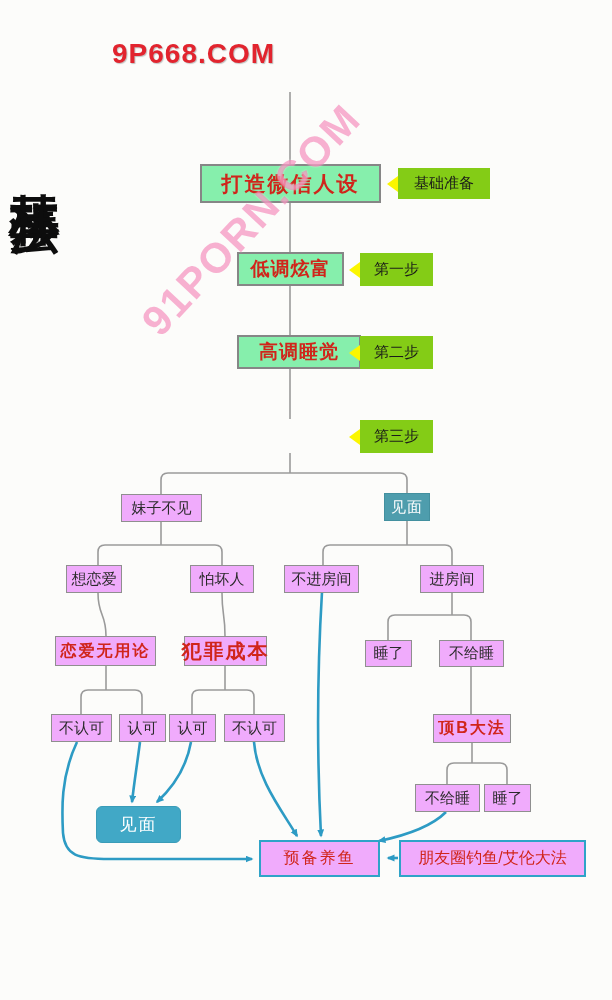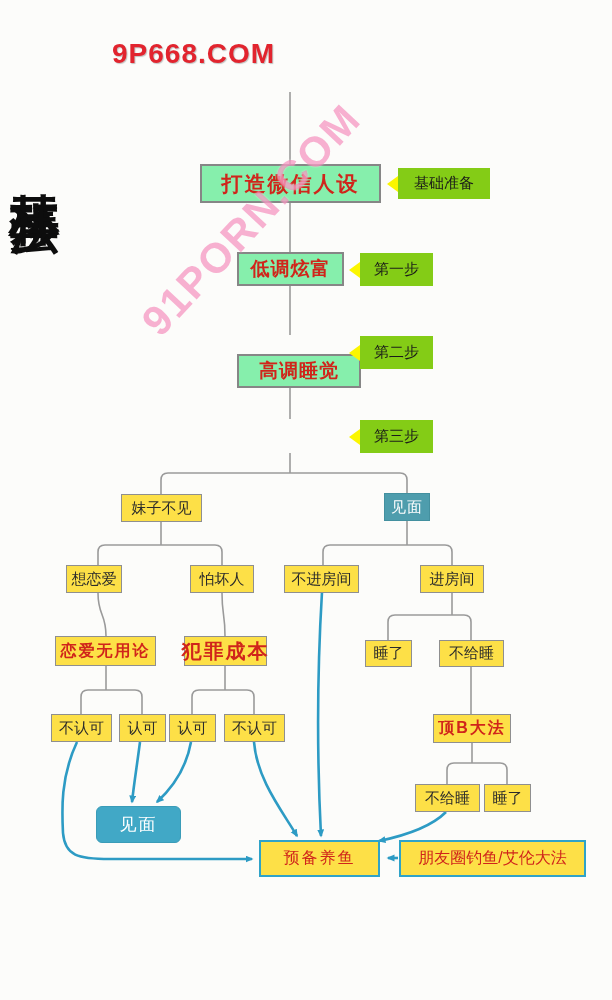--- a/index.html
+++ b/index.html
@@ -4,32 +4,32 @@
 <style>
   html,body{margin:0;padding:0;}
   body{background:#e8e8e8;font-family:"Liberation Sans","DejaVu Sans",sans-serif;}
   #canvas{position:relative;width:612px;height:1000px;background:#fcfcfa;overflow:hidden;margin:0 auto;}
 
   
   #wires{position:absolute;left:0;top:0;width:612px;height:1000px;z-index:1;}
 
   
   .node{position:absolute;z-index:2;display:flex;align-items:center;justify-content:center;
-        background:#fde047;border:1.5px solid #8f8f8f;box-sizing:border-box;
+        background:#f0abfc;border:1.5px solid #8f8f8f;box-sizing:border-box;
         font-size:15px;color:#2b2b2b;white-space:nowrap;}
   .red{color:#d0251b;font-weight:bold;letter-spacing:2px;}
   .teal-fill{background:#4e9dad;border:1px solid #43909f;color:#fff;letter-spacing:1px;}
 
   
   .step{position:absolute;z-index:2;display:flex;align-items:center;justify-content:center;
         background:#86efac;border:2px solid #868686;box-sizing:border-box;
         color:#d0251b;font-weight:bold;white-space:nowrap;}
   #s-prep{left:200px;top:164px;width:181px;height:39px;font-size:21px;letter-spacing:2px;}
   #s-one {left:237px;top:252px;width:107px;height:34px;font-size:19px;letter-spacing:1px;}
-  #s-two {left:237px;top:335px;width:124px;height:34px;font-size:19px;letter-spacing:1px;margin-top:19px;}
+  #s-two {left:237px;top:335px;width:124px;height:34px;font-size:19px;letter-spacing:1px;}
   #s-three{left:237px;top:419px;width:107px;height:34px;font-size:19px;letter-spacing:1px;}
 
   
   .tag{position:absolute;z-index:2;display:flex;align-items:center;justify-content:center;
        background:#84cc16;color:#1a1a1a;font-size:15px;box-sizing:border-box;white-space:nowrap;}
   .tag::before{content:"";position:absolute;left:-11px;top:50%;margin-top:-8px;width:0;height:0;
        border-top:8px solid transparent;border-bottom:8px solid transparent;border-right:11px solid #fbf600;}
   #t-prep {left:398px;top:168px;width:92px;height:31px;}
   #t-one  {left:360px;top:253px;width:73px;height:33px;}
   #t-two  {left:360px;top:336px;width:73px;height:33px;}

